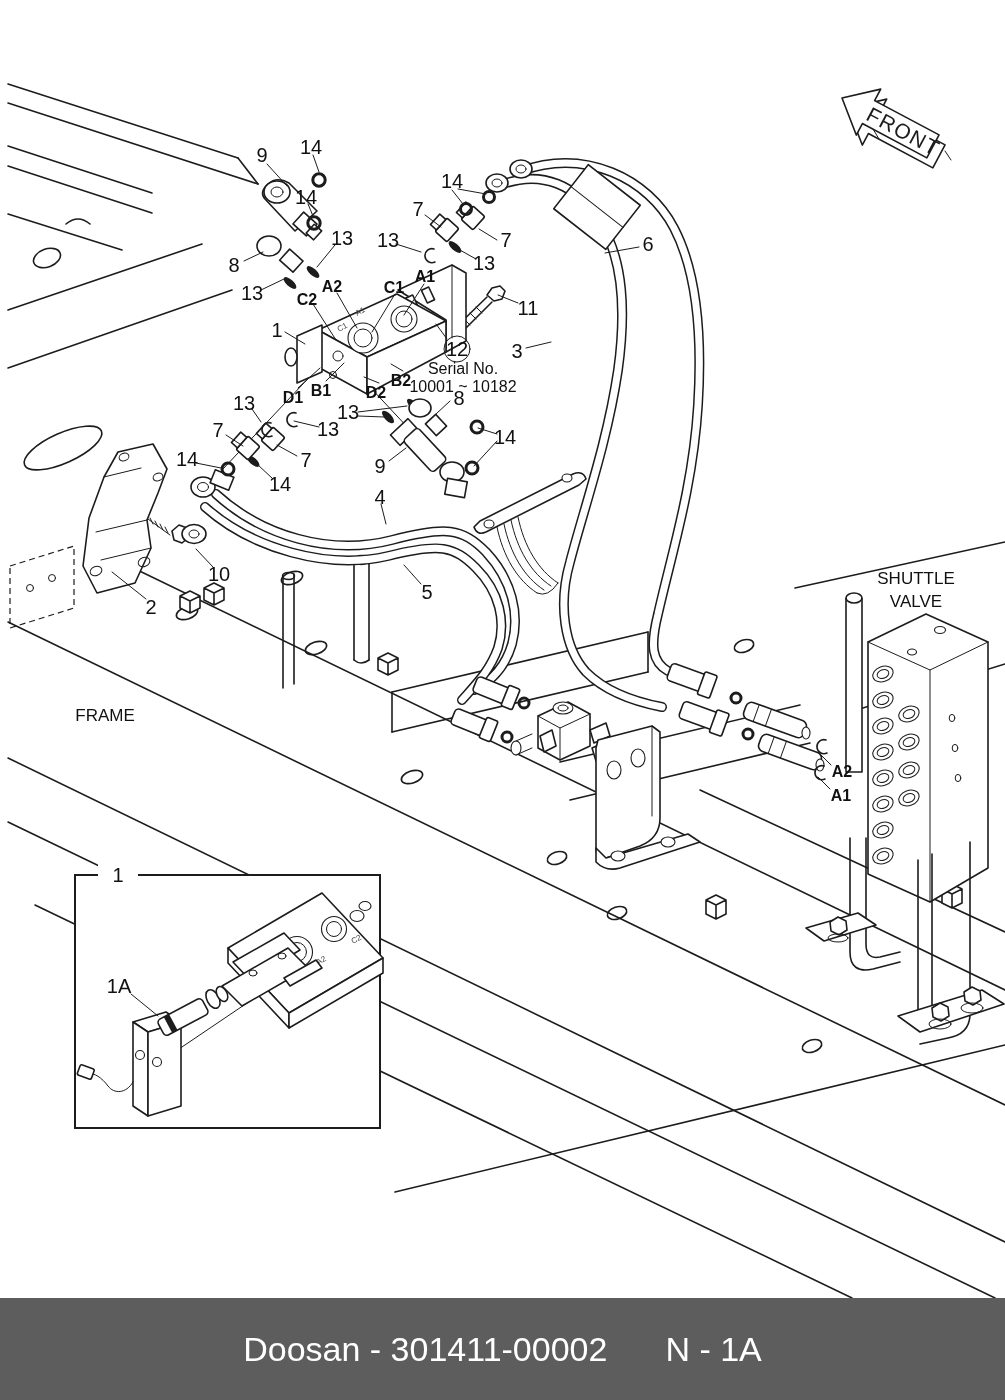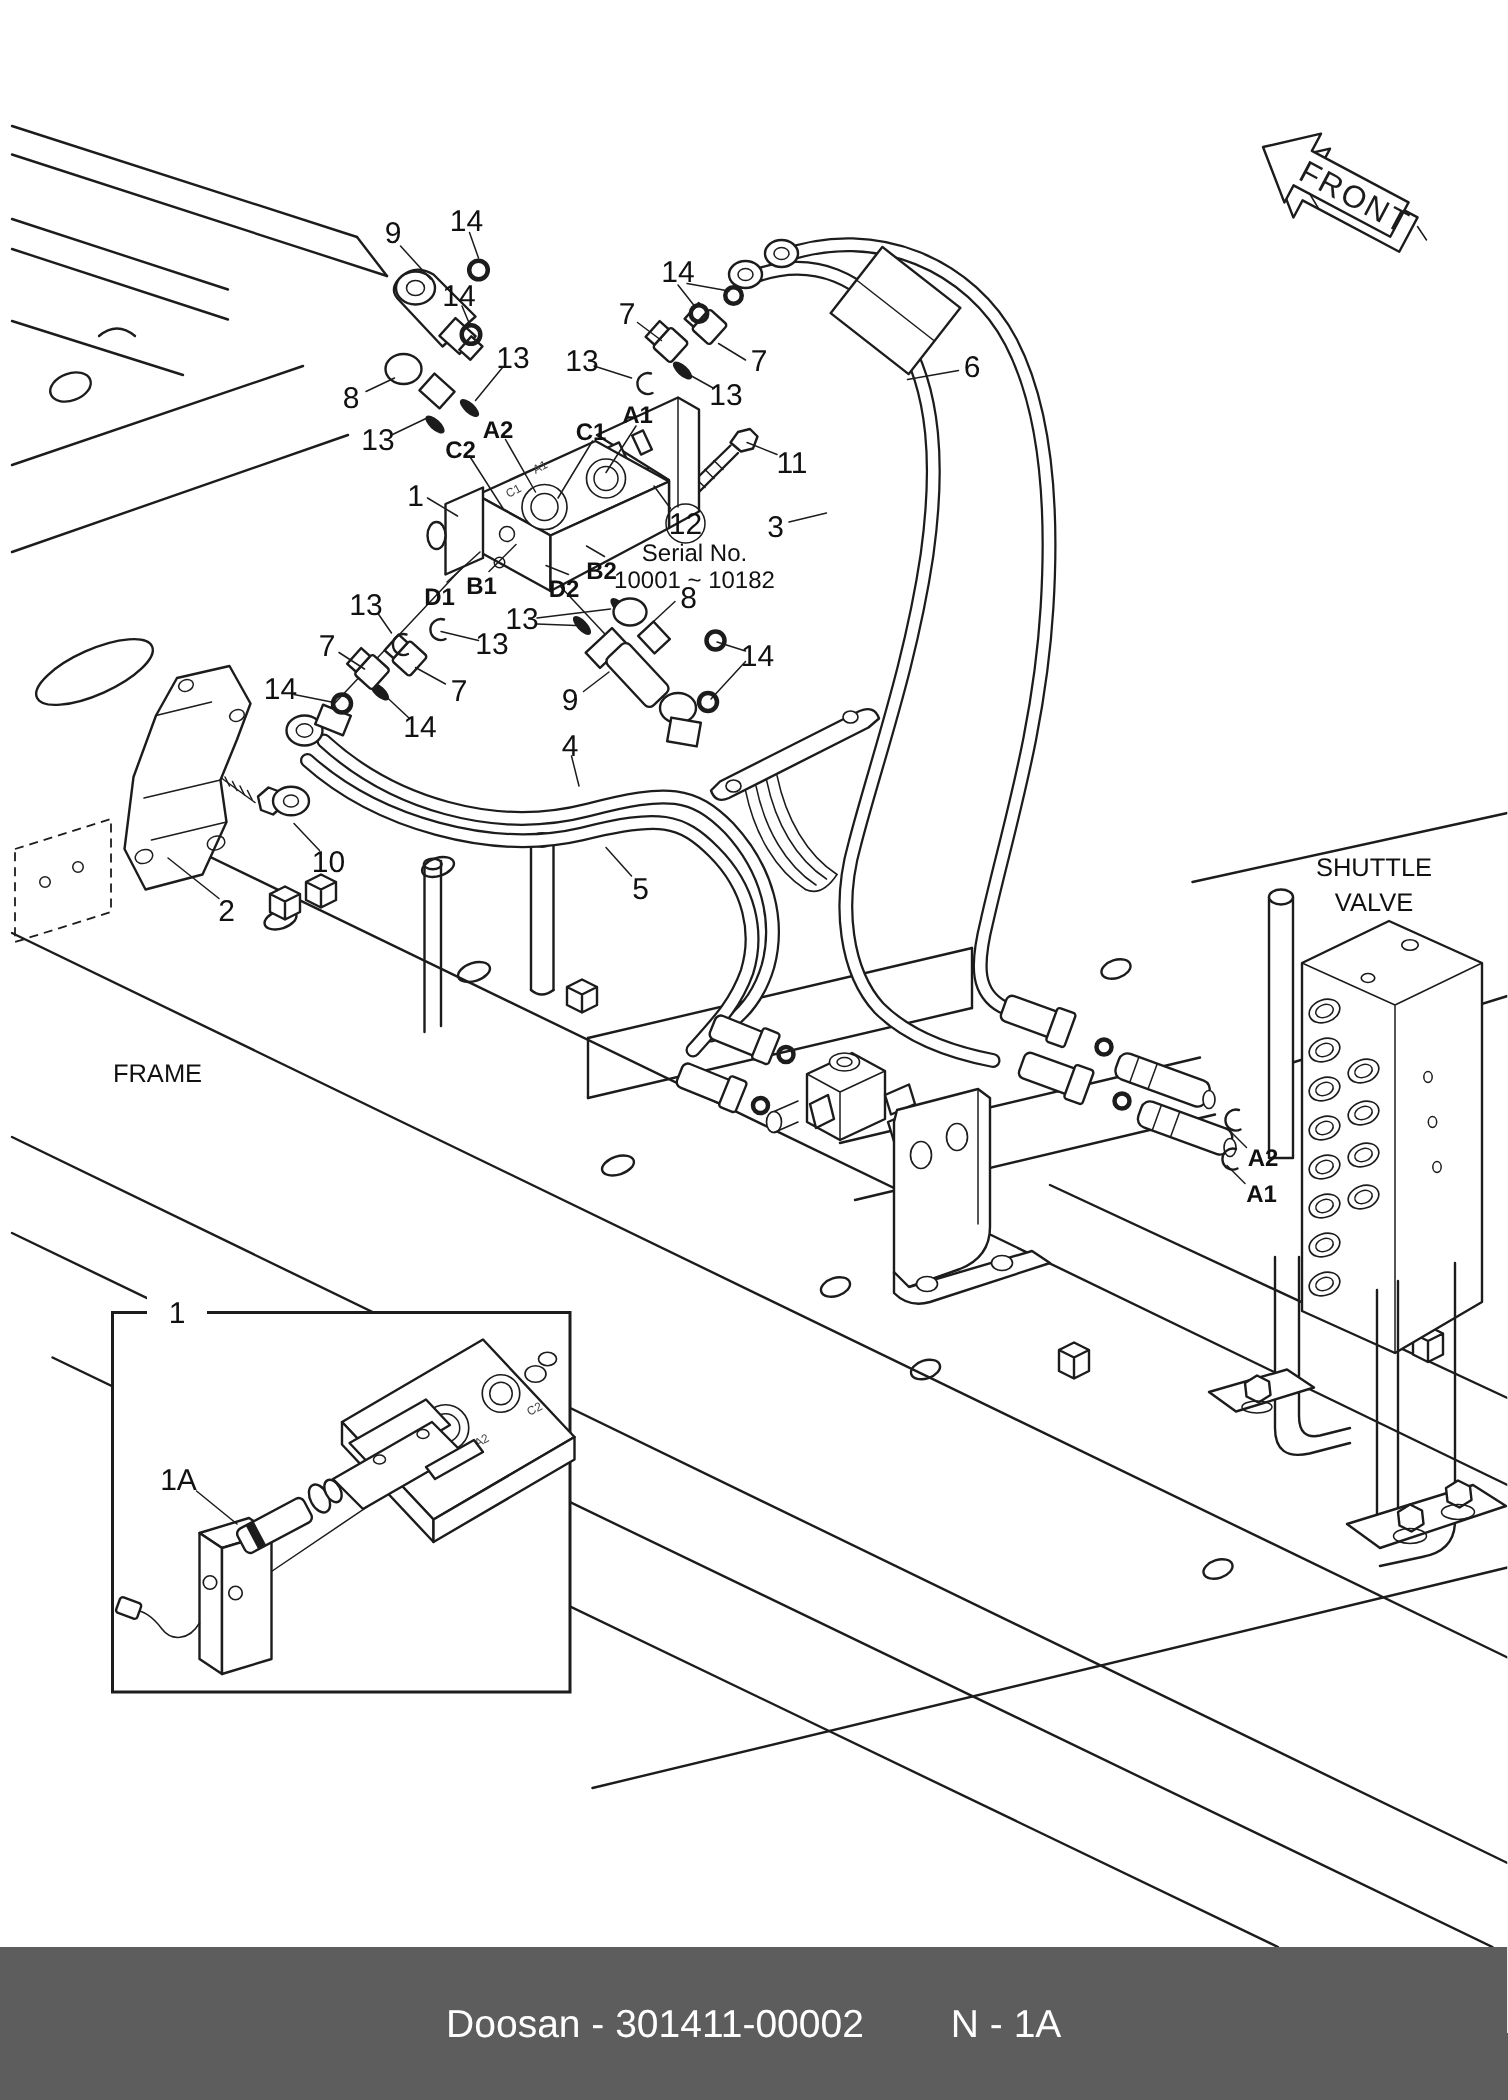--- a/index.html
+++ b/index.html
@@ -19,21 +19,21 @@
   text{font-family:"Liberation Sans",sans-serif;fill:#111;}
   .call{font-size:20px;}
   .port{font-size:16px;font-weight:bold;}
   .small{font-size:16px;}
   .big{font-size:17px;}
   .eng{font-size:8px;fill:#444;}
   .arrowtext{font-size:21px;letter-spacing:1.5px;fill:#1c1c1c;}
   
   .footer{position:absolute;left:0;top:1298px;width:1005px;height:102px;background:#5d5d5d;
           display:flex;align-items:center;justify-content:center;gap:58px;}
-  .footer span{color:#ffffff;font-size:26px;}
+  .footer span{color:#ffffff;font-size:34px;}
 </style>
 </head>
 <body>
 
 <div class="page">
 
 <svg class="draw" width="1005" height="1298" viewBox="0 0 1005 1298">
 
   <g>
 

